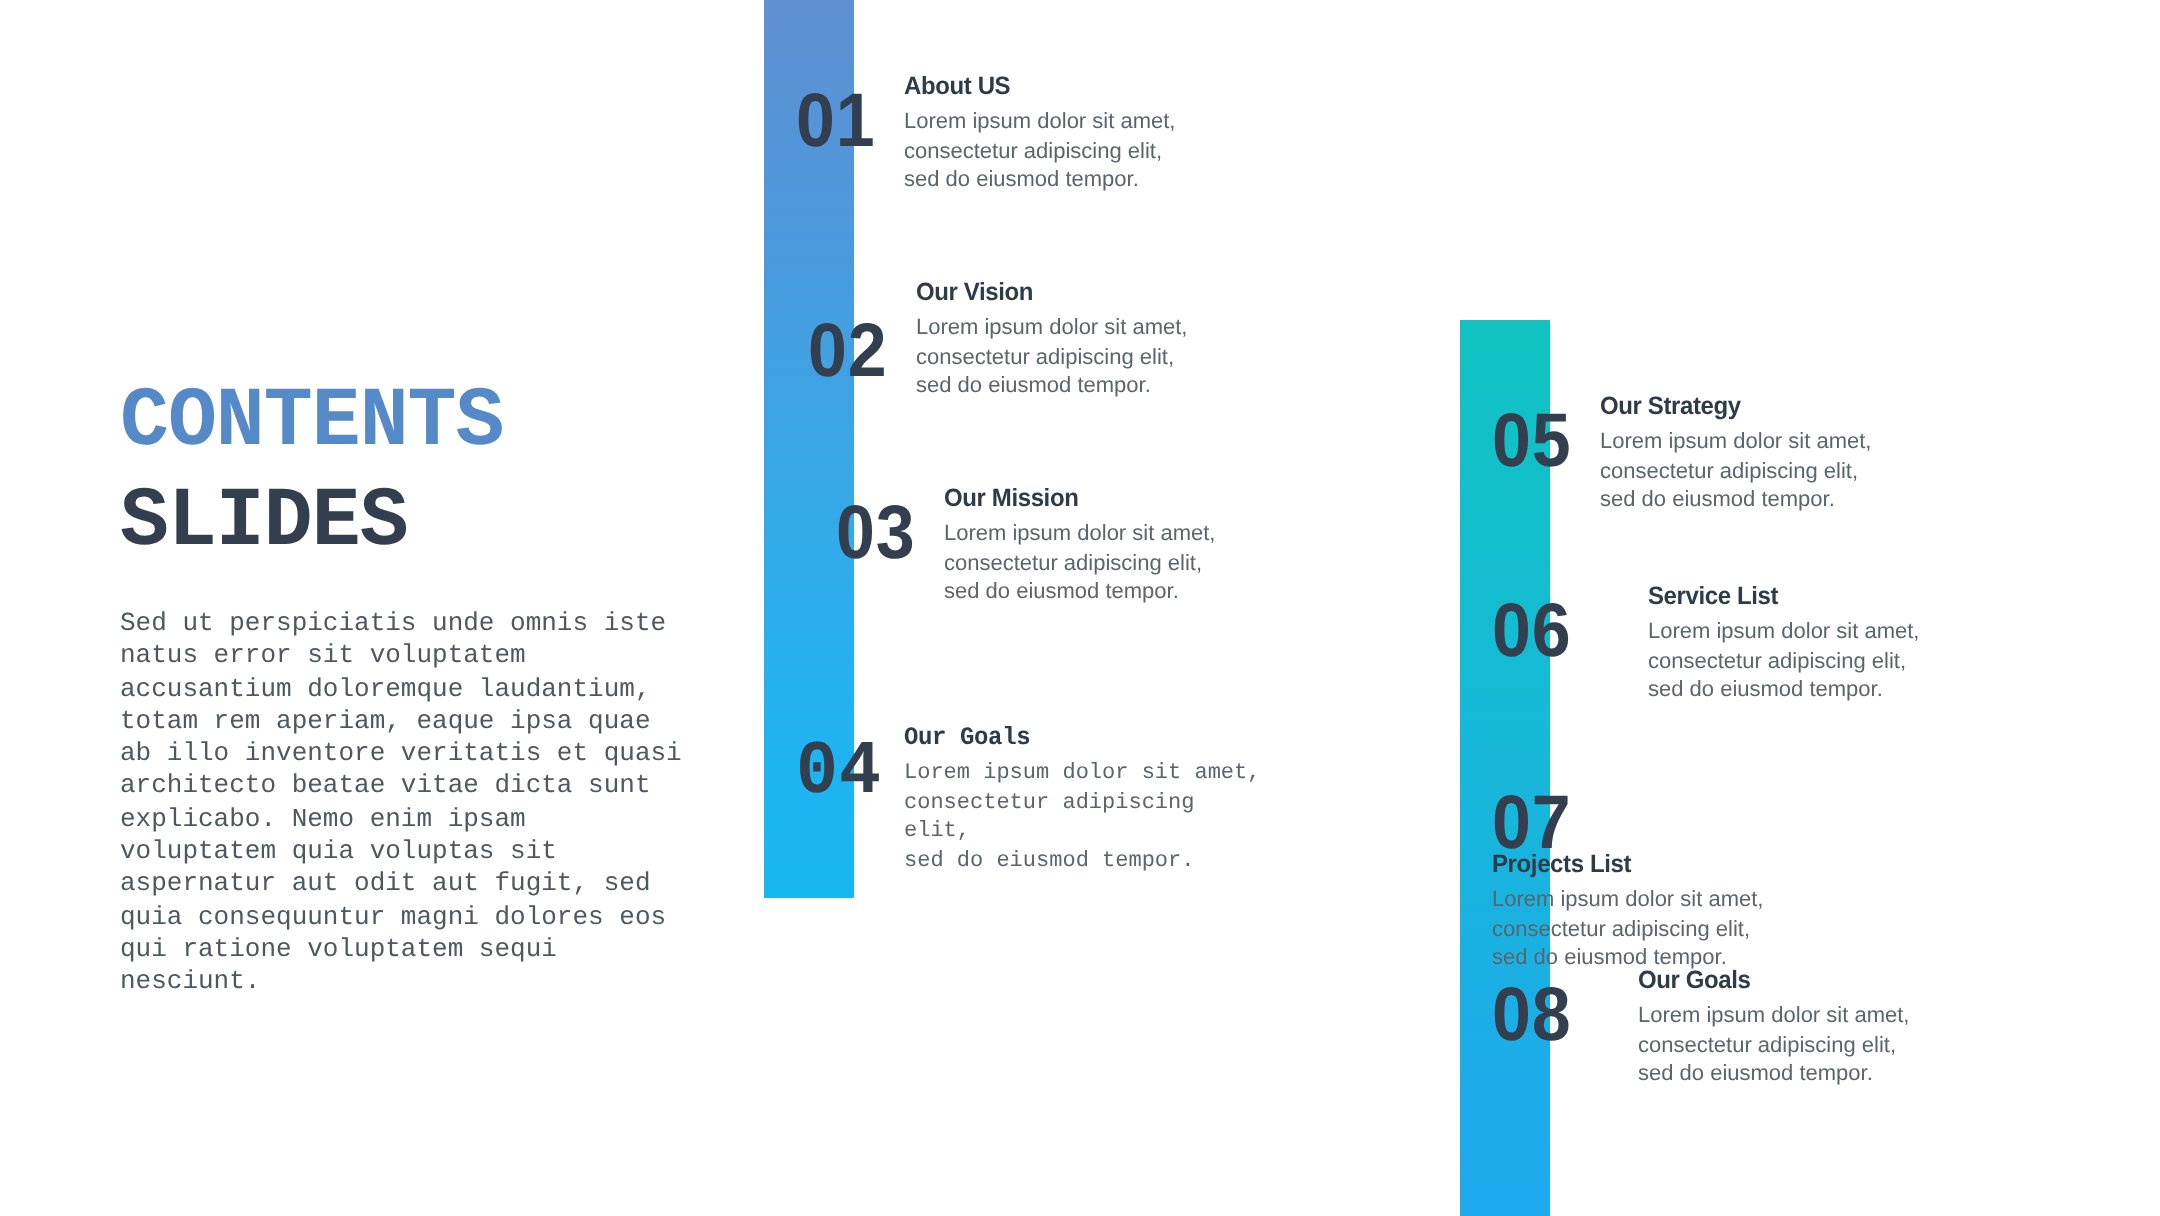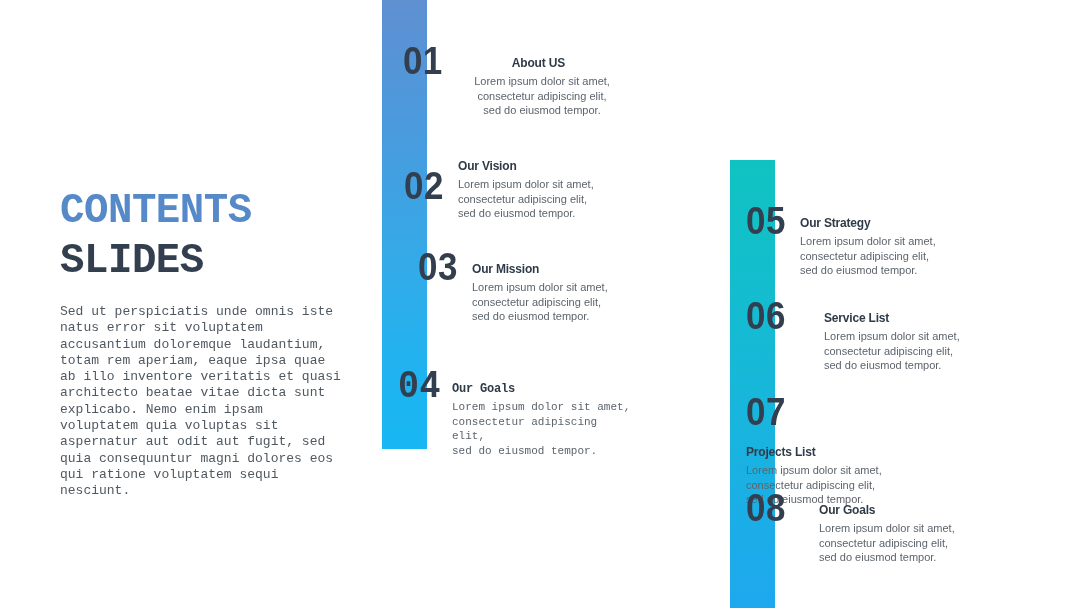--- a/index.html
+++ b/index.html
@@ -91,21 +91,20 @@
     font-weight: bold;
     color: #333f4e;
     letter-spacing: 0.5px;
     transform: scaleX(0.92);
     transform-origin: left center;
     white-space: nowrap;
     flex: 0 0 auto;
   }
   .item-text {
     flex: 0 0 auto;
-    margin-top: 20px;
   }
   .item-heading {
     margin: 0;
     font-size: 12.5px;
     line-height: 15px;
     font-weight: bold;
     color: #2f3b49;
     letter-spacing: -0.2px;
     transform: scaleX(0.96);
     transform-origin: left center;
@@ -116,21 +115,21 @@
     font-size: 11px;
     line-height: 14.6px;
     color: #5c646d;
     white-space: pre-line;
   }
 
   
   .col-left .item-num { width: 54px; }
   .col-left .item-text { width: 180px; }
 
-  .item-01 { left: 398px; top: 36px; text-align: center; }
+  .item-01 { left: 398px; top: 36px; }
   .item-02 { left: 404px; top: 139px; align-items: center; }
   .item-03 { left: 418px; top: 242px; }
   .item-04 { left: 398px; top: 362px; font-family: Liberation Mono, monospace; }
 
   
   .col-right .item-num { width: 54px; }
   .col-right .item-text { width: 180px; }
 
   .item-05 { left: 746px; top: 196px; }
   .item-06 { left: 746px; top: 291px; gap: 24px; }

